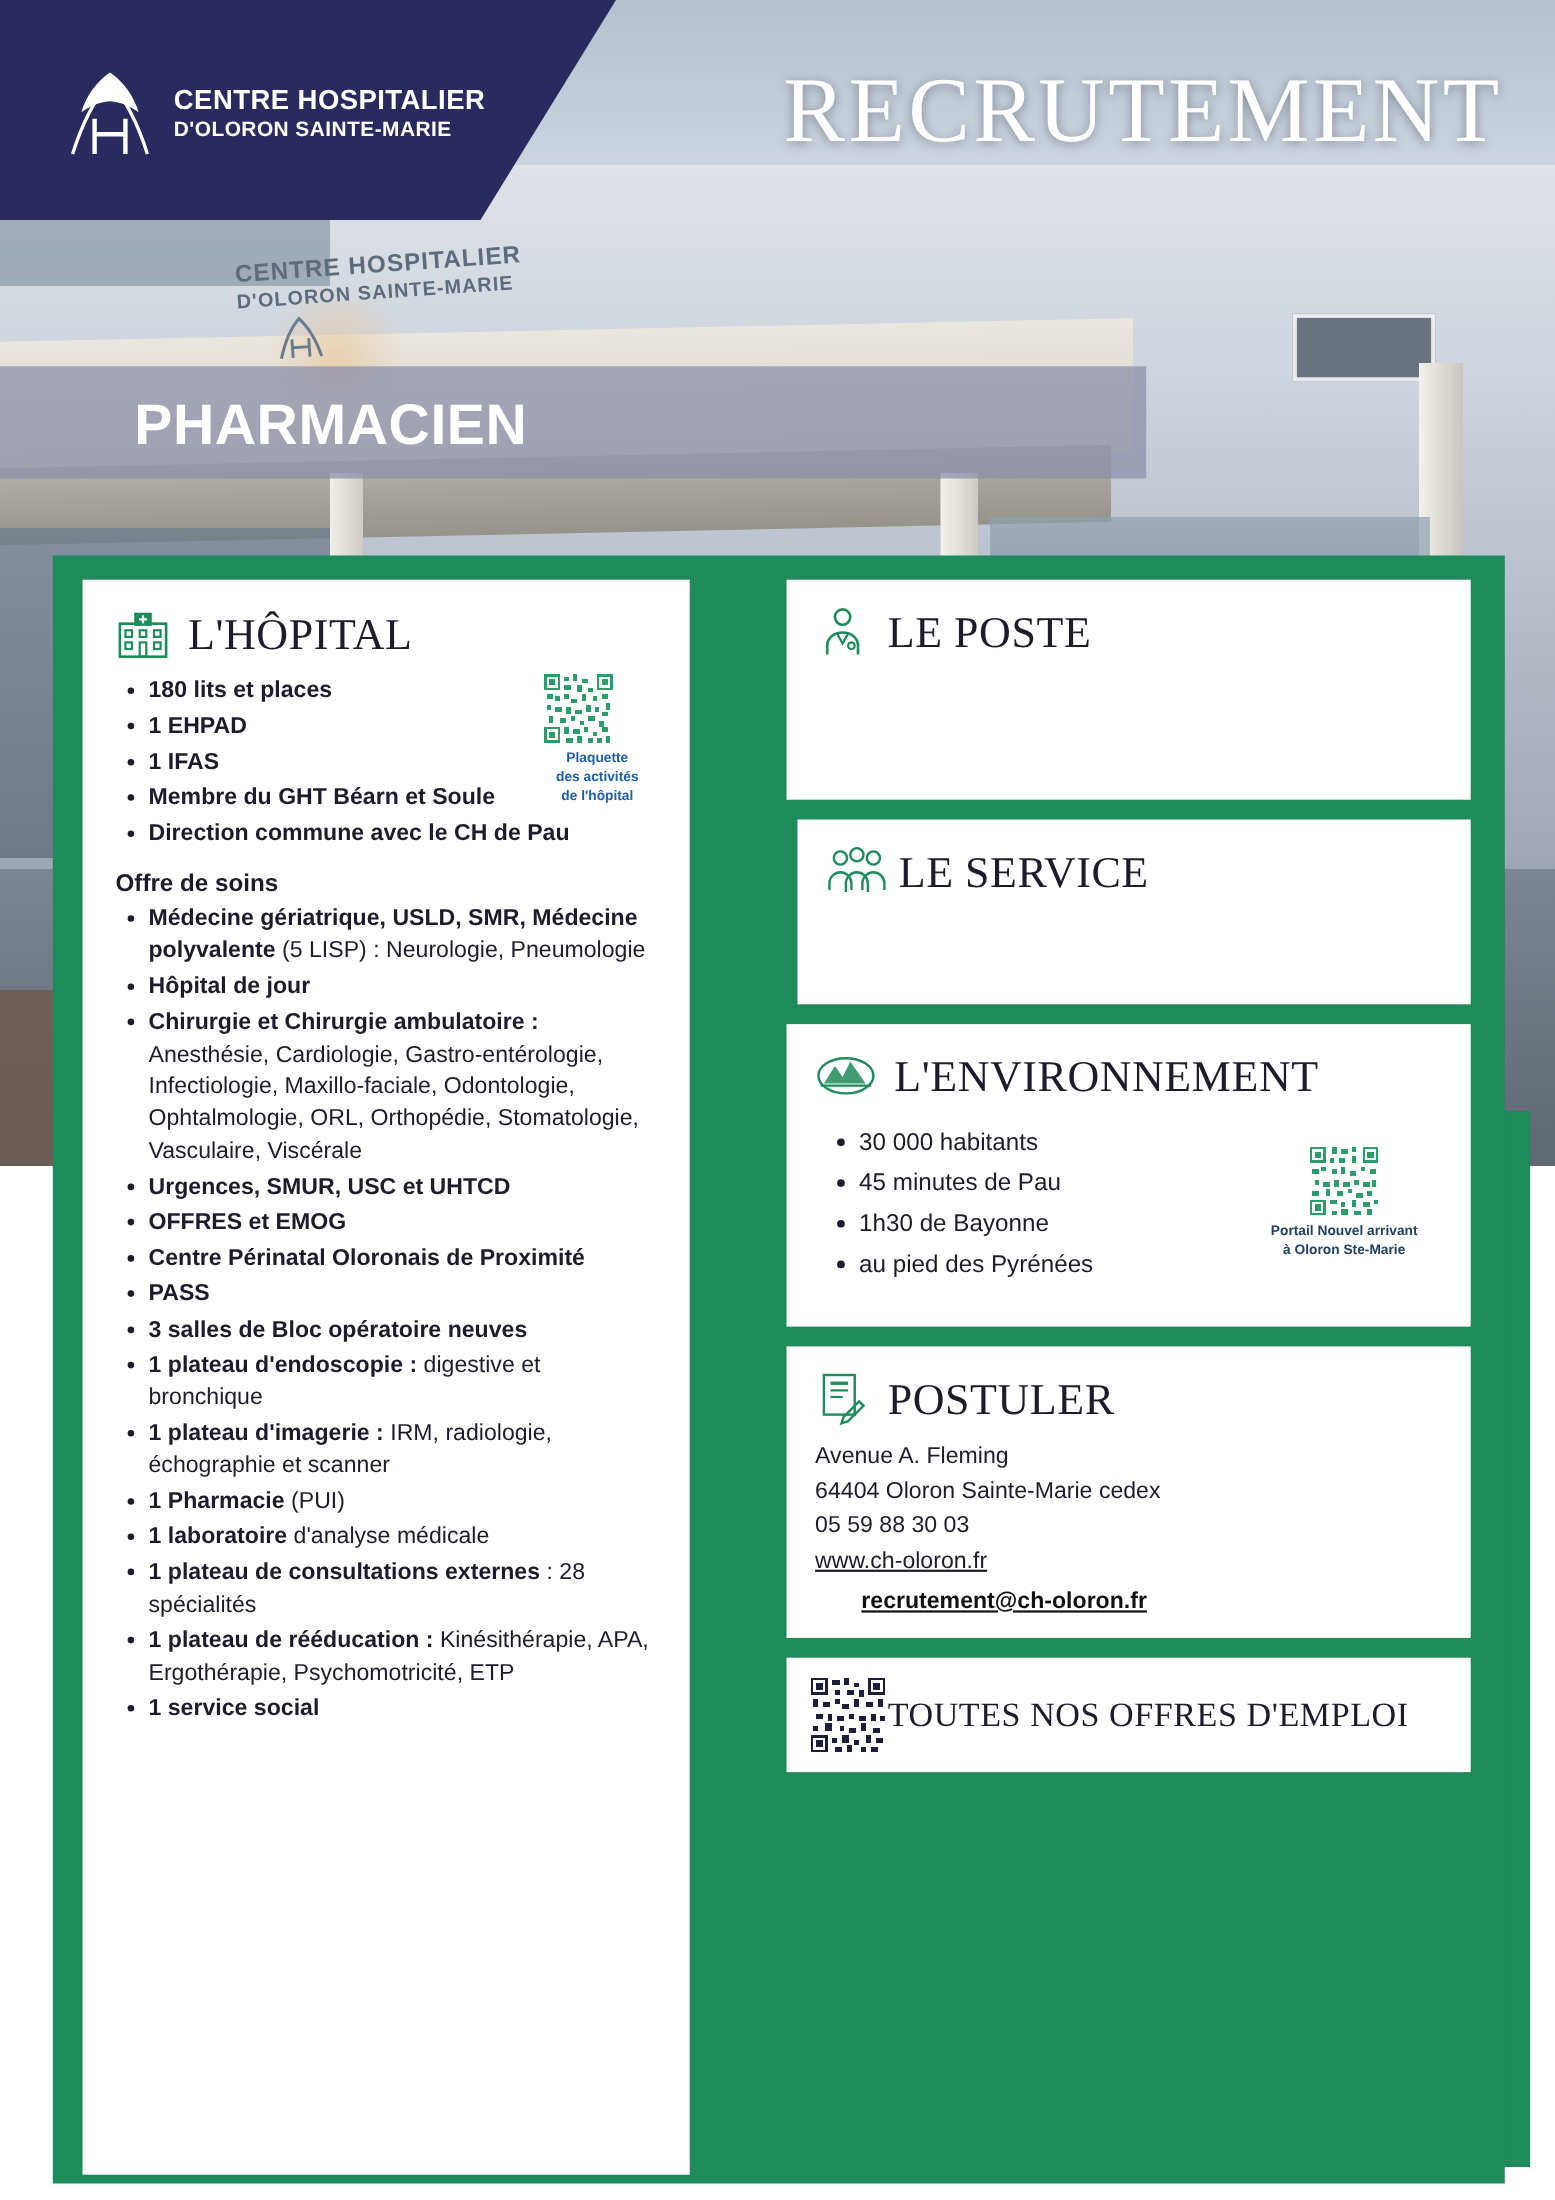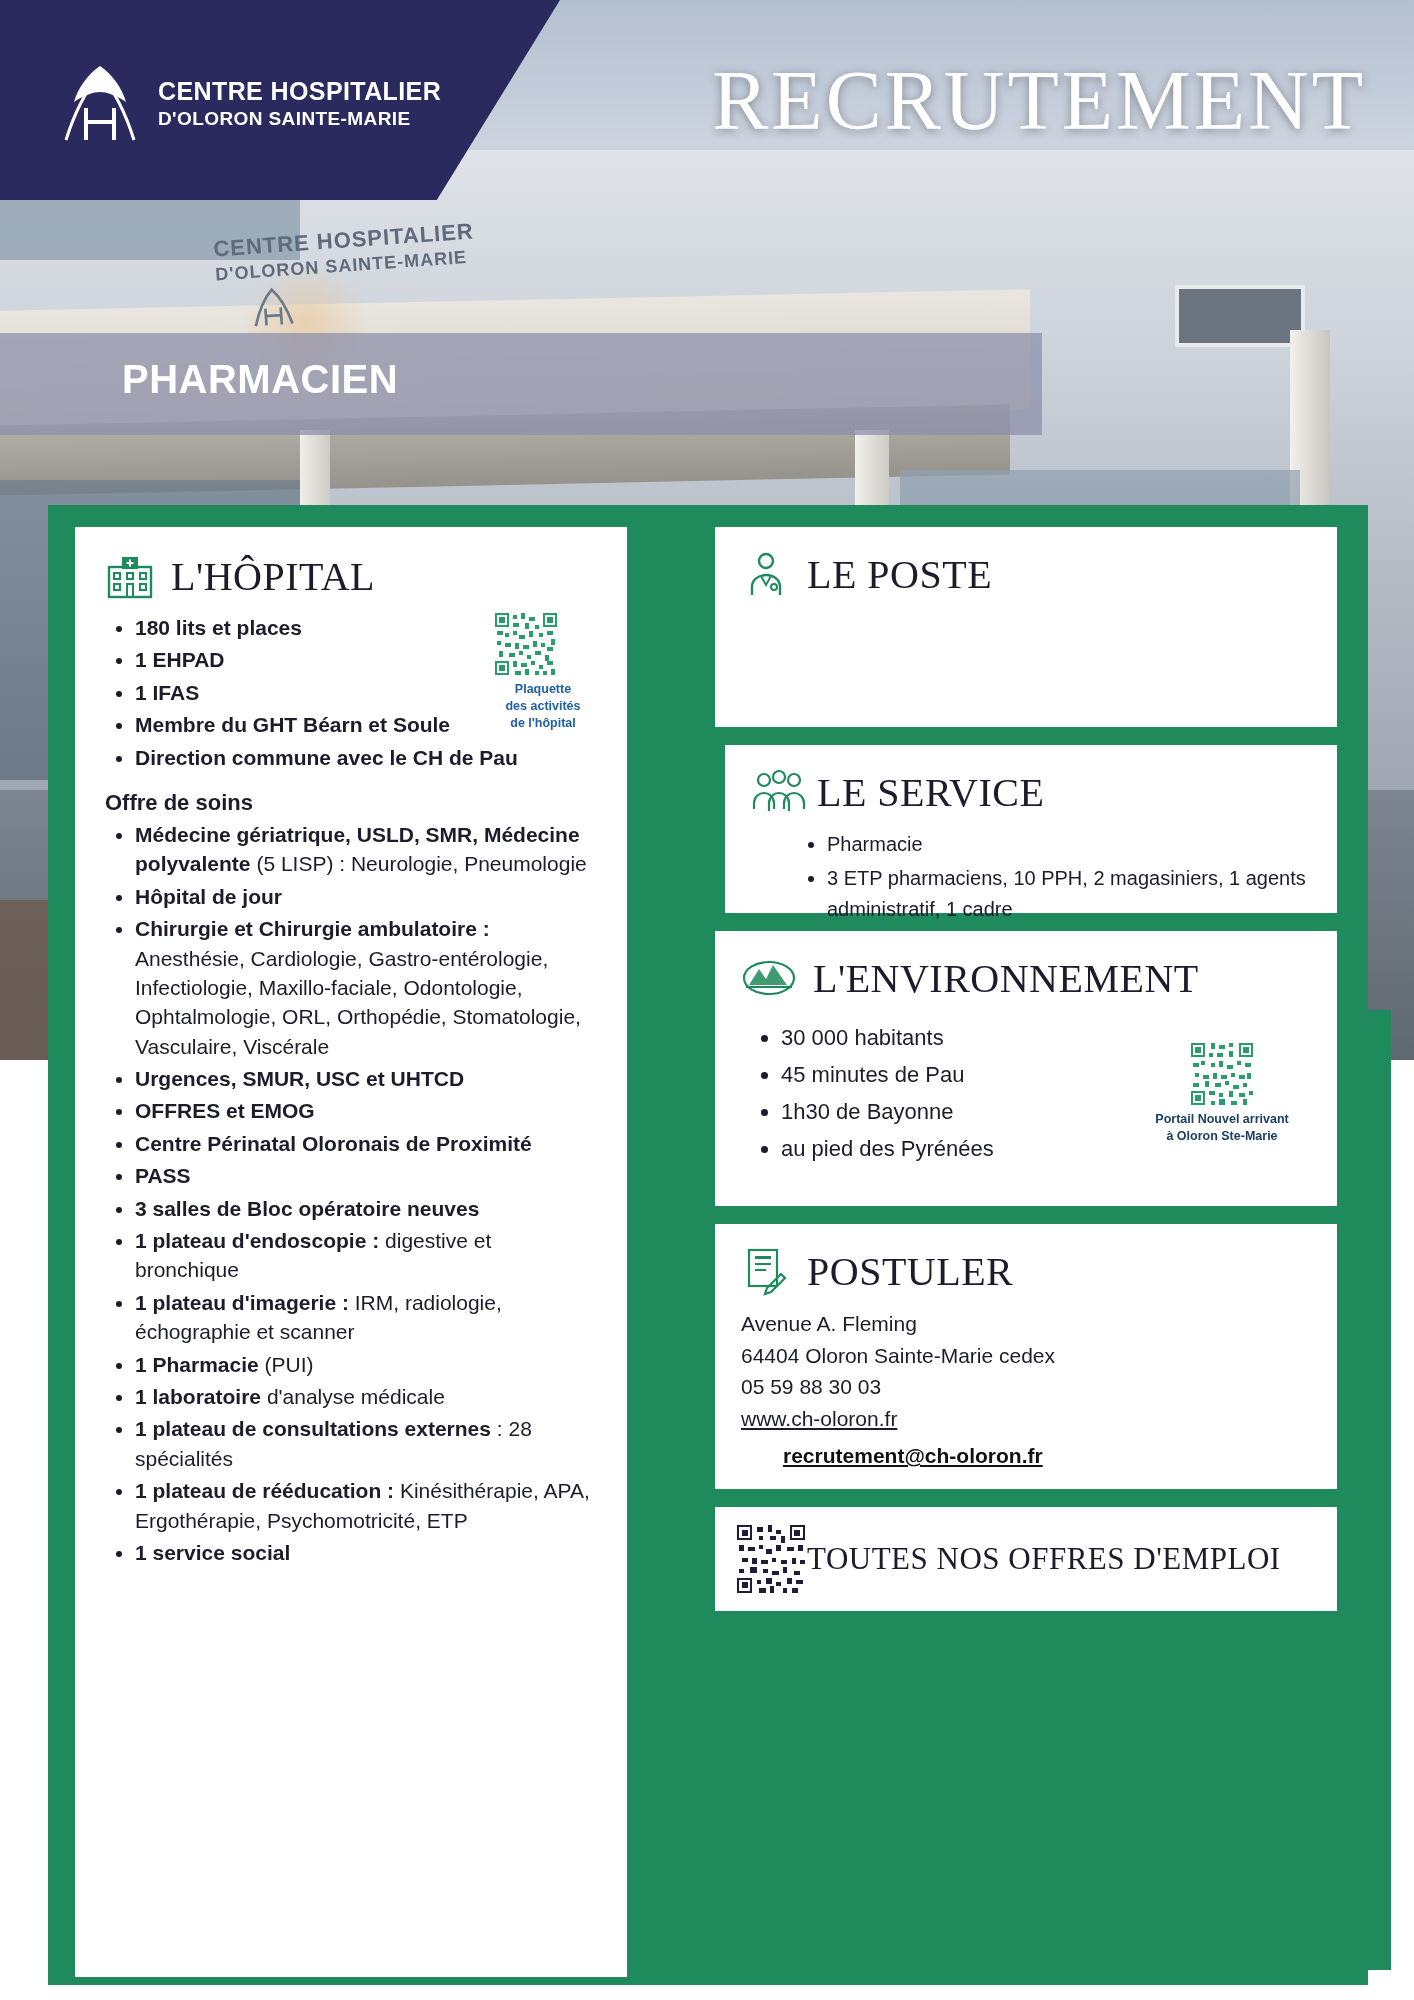--- a/index.html
+++ b/index.html
@@ -90,21 +90,21 @@
   }
 
   
   .title-band {
     position:absolute; left:0; top:333px; width:1042px; height:102px;
     background:rgba(139,142,168,.72);
     z-index:6;
   }
   .title-band span {
     position:absolute; left:122px; top:24px;
-    font-size:40px; font-weight:bold; color:#ffffff; letter-spacing:.5px;
+    font-size:52px; font-weight:bold; color:#ffffff; letter-spacing:.5px;
   }
 
   
   .green-panel {
     position:absolute; left:48px; top:505px; width:1320px; height:1480px;
     background:#1f8a5b; z-index:7;
   }
   .green-accent {
     position:absolute; left:1345px; top:1010px; width:46px; height:960px;
     background:#1f8a5b; z-index:6;
@@ -344,24 +344,20 @@
           <circle cx="13" cy="13" r="6" fill="none" stroke="#1f8a5b" stroke-width="2.2"></circle>
           <circle cx="28" cy="10" r="6" fill="none" stroke="#1f8a5b" stroke-width="2.2"></circle>
           <circle cx="43" cy="13" r="6" fill="none" stroke="#1f8a5b" stroke-width="2.2"></circle>
           <path d="M3 42 v-6 c0-6 5-10 10-10 s10 4 10 10 v6" fill="none" stroke="#1f8a5b" stroke-width="2.2"></path>
           <path d="M18 44 v-8 c0-6 5-10 10-10 s10 4 10 10 v8" fill="none" stroke="#1f8a5b" stroke-width="2.2"></path>
           <path d="M33 42 v-6 c0-6 5-10 10-10 s10 4 10 10 v6" fill="none" stroke="#1f8a5b" stroke-width="2.2"></path>
         </svg>
       </span>
       <h2>LE SERVICE</h2>
     </div>
-    <ul class="plain-list" style="padding-left:76px;">
-      <li>Pharmacie</li>
-      <li>3 ETP pharmaciens, 10 PPH, 2 magasiniers, 1 agents administratif, 1 cadre</li>
-    </ul>
   </div>
 
   <div class="card" style="height:275px; position:relative;">
     <div class="sect">
       <span class="ico" style="width:56px;">
         <svg viewBox="0 0 56 50" width="56" height="50">
           <ellipse cx="28" cy="25" rx="25" ry="16" fill="none" stroke="#1f8a5b" stroke-width="2.2"></ellipse>
           <path d="M8 32 L18 16 L25 26 L32 12 L46 32 Z" fill="#1f8a5b" opacity=".85"></path>
           <path d="M5 34 h46" stroke="#1f8a5b" stroke-width="2"></path>
         </svg>

